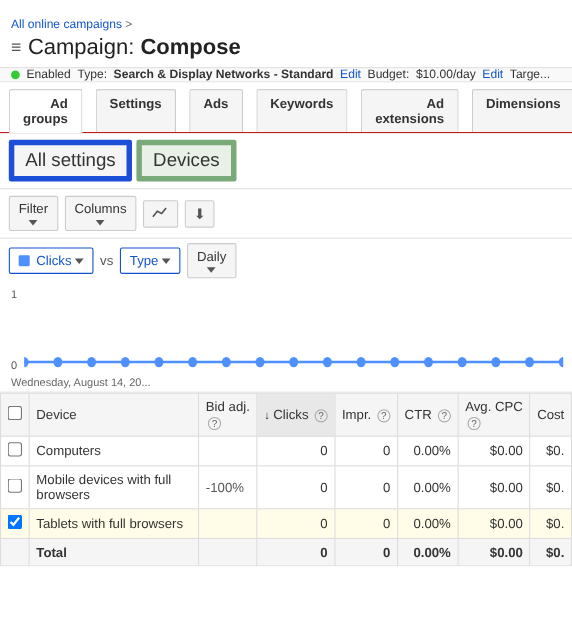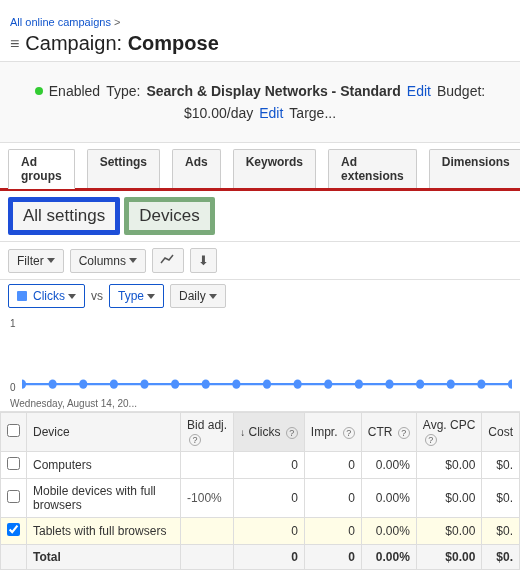--- a/index.html
+++ b/index.html
@@ -5,34 +5,34 @@
     * { box-sizing: border-box; margin: 0; padding: 0; }
     body { font-family: Arial, sans-serif; font-size: 12px; color: #222; background: #fff; width: 520px; overflow-x: hidden; }
 
     .breadcrumb { font-size: 11px; color: #1155cc; padding: 16px 10px 2px; }
     .breadcrumb a { color: #1155cc; text-decoration: none; }
     .breadcrumb span { color: #666; }
 
     .page-title { font-size: 20px; font-weight: normal; padding: 2px 10px 6px; color: #222; display: flex; align-items: center; gap: 6px; }
     .page-title-icon { color: #555; font-size: 16px; }
 
-    .campaign-info { font-size: 14px; padding: 21px 10px; color: #333; border-top: 1px solid #e0e0e0; border-bottom: 1px solid #e0e0e0; background: #f9f9f9; display: flex; align-items: center; gap: 6px; flex-wrap: wrap; justify-content: center; }
+    .campaign-info { font-size: 11px; padding: 0 10px; color: #333; border-top: 1px solid #e0e0e0; border-bottom: 1px solid #e0e0e0; background: #f9f9f9; display: flex; align-items: center; gap: 6px; flex-wrap: wrap; }
     .status-dot { width: 8px; height: 8px; border-radius: 50%; background: #3c3; display: inline-block; }
     .edit-link { color: #1155cc; text-decoration: none; cursor: pointer; }
 
-    .tabs-row { display: flex; padding: 6px 8px 0; border-bottom: 3px solid #b91c1c; background: #fff; gap: 12px; }
+    .tabs-row { display: flex; padding: 6px 8px 0; border-bottom: 1px solid #b91c1c; background: #fff; gap: 12px; text-align: right; }
     .tab { padding: 5px 12px; font-size: 12px; border: 1px solid #ccc; border-bottom: none; border-radius: 2px 2px 0 0; cursor: pointer; background: #f5f5f5; color: #333; font-weight: bold; }
     .tab.active { background: #fff; border-bottom: 1px solid #fff; font-weight: bold; color: #333; margin-bottom: -1px; z-index: 1; }
 
     .subtabs-row { display: flex; padding: 6px 8px; gap: 4px; border-bottom: 1px solid #e0e0e0; }
     .subtab { padding: 4px 10px; font-size: 17px; border: 5px solid #1d4ed8; border-radius: 2px; cursor: pointer; background: #f5f5f5; color: #333; }
     .subtab.active { background: #e8f0e8; border-color: #7aaa7a; color: #333; font-weight: normal; }
 
     .toolbar { display: flex; align-items: center; padding: 6px 8px; gap: 6px; border-bottom: 1px solid #e0e0e0; }
-    .btn-dropdown { padding: 4px 8px; font-size: 12px; border: 1px solid #ccc; border-radius: 2px; background: #f5f5f5; cursor: pointer; display: flex; align-items: center; gap: 3px; color: #333; }
+    .btn-dropdown { padding: 4px 8px; font-size: 12px; border: 1px solid #ccc; border-radius: 2px; background: #f5f5f5; cursor: pointer; display: flex; align-items: center; gap: 3px; color: #333; flex-direction: column; }
     .caret { border-left: 4px solid transparent; border-right: 4px solid transparent; border-top: 5px solid #555; display: inline-block; }
     .icon-btn { padding: 4px 7px; font-size: 13px; border: 1px solid #ccc; border-radius: 2px; background: #f5f5f5; cursor: pointer; color: #555; }
 
     .chart-toolbar { display: flex; align-items: center; padding: 4px 8px; gap: 6px; }
     .metric-btn { padding: 4px 8px; font-size: 12px; border: 1px solid #1155cc; border-radius: 2px; background: #fff; cursor: pointer; color: #1155cc; display: flex; align-items: center; gap: 3px; }
     .vs-text { color: #555; font-size: 12px; }
 
     .chart-area { position: relative; height: 100px; border-bottom: 1px solid #e0e0e0; padding: 0 10px; background: #fff; overflow: hidden; }
     .chart-y-label { position: absolute; font-size: 10px; color: #555; }
     .chart-date { position: absolute; bottom: 2px; left: 10px; font-size: 10px; color: #666; }

